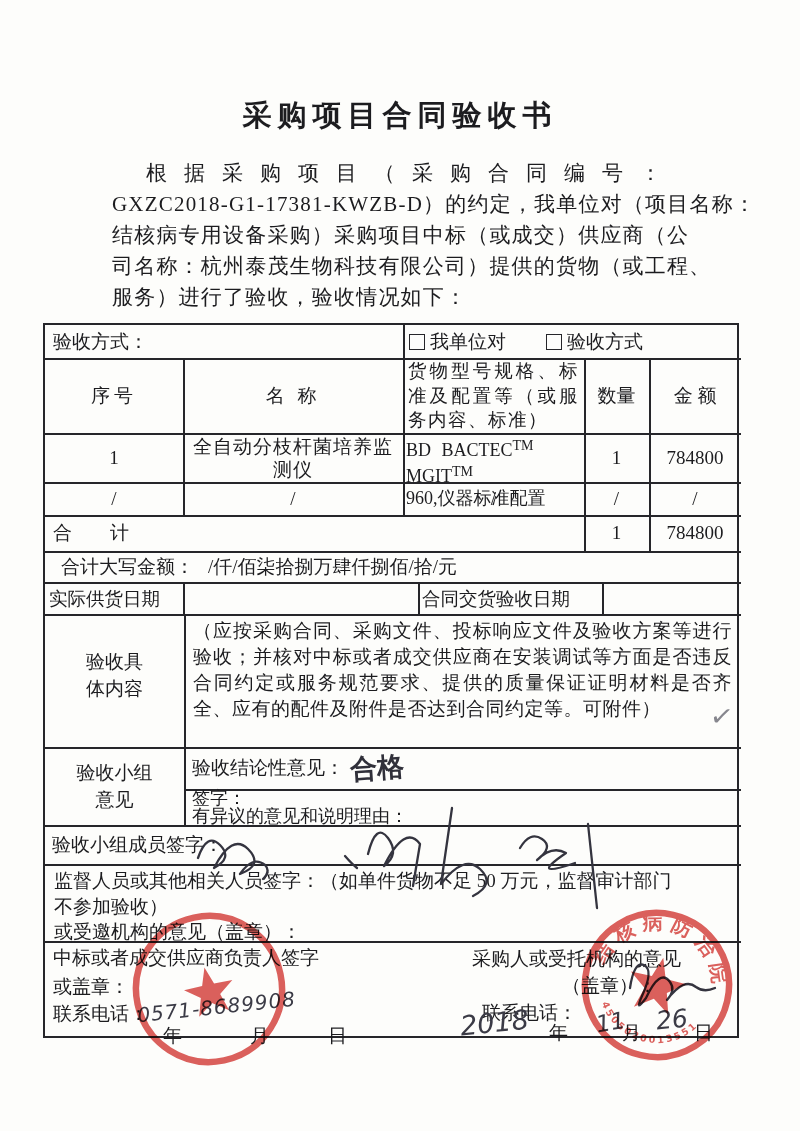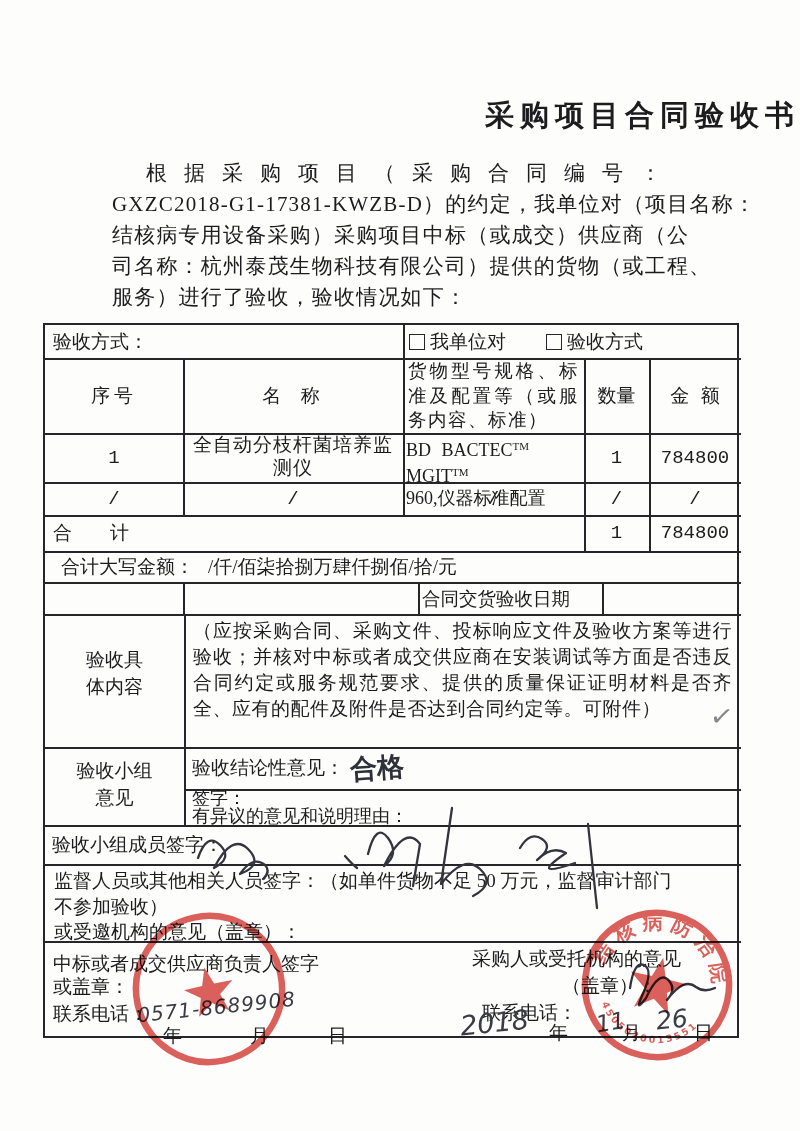--- a/index.html
+++ b/index.html
@@ -1,35 +1,35 @@
 <!DOCTYPE html>
 <html><head>
 <meta charset="utf-8">
 <style>
   html,body{margin:0;padding:0;background:#e8e8e8;}
   .page{position:relative;width:800px;height:1131px;background:#fdfdfb;overflow:hidden;
         font-family:"Liberation Serif","DejaVu Serif",serif;color:#1c1c1f;}
   .abs{position:absolute;}
   
-  .doc-title{left:0;top:96px;width:100%;text-align:right;font-family:"Liberation Sans","DejaVu Sans",sans-serif;
+  .doc-title{left:0;top:96px;width:100%;text-align:center;font-family:"Liberation Sans","DejaVu Sans",sans-serif;
              font-weight:bold;font-size:29px;letter-spacing:6px;}
   
   .intro{left:112px;top:158px;width:582px;font-size:21px;}
   .intro .ln{height:31px;line-height:31px;letter-spacing:1.2px;white-space:nowrap;}
   .intro .ln.first{padding-left:34px;letter-spacing:17px;}
   
   .tbl{left:43px;top:323px;width:696px;height:715px;border:2.2px solid #26262a;box-sizing:border-box;}
   .hline{position:absolute;left:0;width:696px;height:1.6px;background:#26262a;}
   .vline{position:absolute;width:1.6px;background:#26262a;}
   .cell{position:absolute;box-sizing:border-box;font-size:19px;}
-  .ctr{display:flex;align-items:center;justify-content:center;text-align:center;font-family:Liberation Mono, monospace;}
+  .ctr{display:flex;align-items:center;justify-content:center;text-align:center;}
   .lft{display:flex;align-items:center;padding-left:8px;}
   .chkbox{display:inline-block;width:14px;height:14px;border:1.6px solid #26262a;margin-right:5px;vertical-align:-1px;}
   .chkgrp{display:inline-flex;align-items:center;margin-right:40px;}
-  sup.tm{font-size:11px;vertical-align:6px;letter-spacing:0;}
+  sup.tm{font-size:14px;vertical-align:6px;letter-spacing:0;}
   .justif{text-align:justify;text-align-last:left;}
   
   .hw{font-family:"DejaVu Sans","Liberation Sans",sans-serif;color:#3b3b46;font-style:italic;}
   .hw-cjk{font-family:"Liberation Serif","DejaVu Serif",serif;color:#30303a;font-weight:bold;}
   .pencil{color:#87878e;}
   
   .stamp{position:absolute;mix-blend-mode:multiply;opacity:.84;}
   .penlayer{position:absolute;left:0;top:0;pointer-events:none;}
 </style>
 </head>
@@ -107,20 +107,21 @@
 
     <div class="cell lft" style="left:0;top:190px;width:504px;height:36px">合　　计</div>
     <div class="cell ctr" style="left:539px;top:190px;width:65px;height:36px">1</div>
     <div class="cell ctr" style="left:604px;top:190px;width:92px;height:36px">784800</div>
 
     <div class="cell" style="left:8px;top:226px;width:696px;height:31px;display:flex;align-items:center;padding-left:8px">
       <span>合计大写金额：</span>
       <span style="margin-left:14px">/仟/佰柒拾捌万肆仟捌佰/拾/元</span>
     </div>
 
+    <div class="cell lft" style="left:0;top:257px;width:138px;height:32px;padding-left:4px;font-size:18.5px">实际供货日期</div>
     <div class="cell" style="left:138px;top:257px;width:235px;height:32px"></div>
     <div class="cell lft" style="left:373px;top:257px;width:184px;height:32px;padding-left:4px;font-size:18.5px">合同交货验收日期</div>
     <div class="cell" style="left:557px;top:257px;width:139px;height:32px"></div>
 
     <div class="cell ctr" style="left:0;top:289px;width:139px;height:121px;padding:0 41px;line-height:27px">验收具体内容</div>
     <div class="cell justif" style="left:139px;top:289px;width:557px;height:133px;padding:4px 9px;line-height:26px;letter-spacing:0.5px">（应按采购合同、采购文件、投标响应文件及验收方案等进行验收；并核对中标或者成交供应商在安装调试等方面是否违反合同约定或服务规范要求、提供的质量保证证明材料是否齐全、应有的配件及附件是否达到合同约定等。可附件）</div>
     <div class="abs pencil" style="left:665px;top:375px;font-size:28px;transform:rotate(8deg)">✓</div>
 
     <div class="cell ctr" style="left:0;top:422px;width:139px;height:78px;padding:0 24px;line-height:27px">验收小组意见</div>
     <div class="cell" style="left:139px;top:422px;width:557px;height:42px;display:flex;align-items:center;padding-left:8px">
@@ -135,21 +136,21 @@
     <div class="cell" style="left:0;top:500px;width:696px;height:39px;display:flex;align-items:center;padding-left:7px">验收小组成员签字：</div>
 
     <div class="cell" style="left:0;top:539px;width:696px;height:77px;padding:4px 9px;line-height:25.5px">
       <div>监督人员或其他相关人员签字：（如单件货物不足 50 万元，监督审计部门</div>
       <div>不参加验收）</div>
       <div>或受邀机构的意见（盖章）：</div>
     </div>
 
     <div class="cell" style="left:0;top:616px;width:696px;height:97px">
 
-      <div class="abs" style="left:8px;top:10px">中标或者成交供应商负责人签字</div>
+      <div class="abs" style="left:8px;top:4px">中标或者成交供应商负责人签字</div>
       <div class="abs" style="left:8px;top:33px">或盖章：</div>
       <div class="abs" style="left:8px;top:60px">联系电话：</div>
       <div class="abs hw" style="left:92px;top:54px;font-size:20px;transform:rotate(-6deg);letter-spacing:1px">0571-8689908</div>
       <div class="abs" style="left:118px;top:82px">年</div>
       <div class="abs" style="left:205px;top:82px">月</div>
       <div class="abs" style="left:283px;top:82px">日</div>
 
       <div class="abs" style="left:427px;top:5px">采购人或受托机构的意见</div>
       <div class="abs" style="left:517px;top:32px">（盖章）：</div>
       <div class="abs" style="left:437px;top:59px">联系电话：</div>

